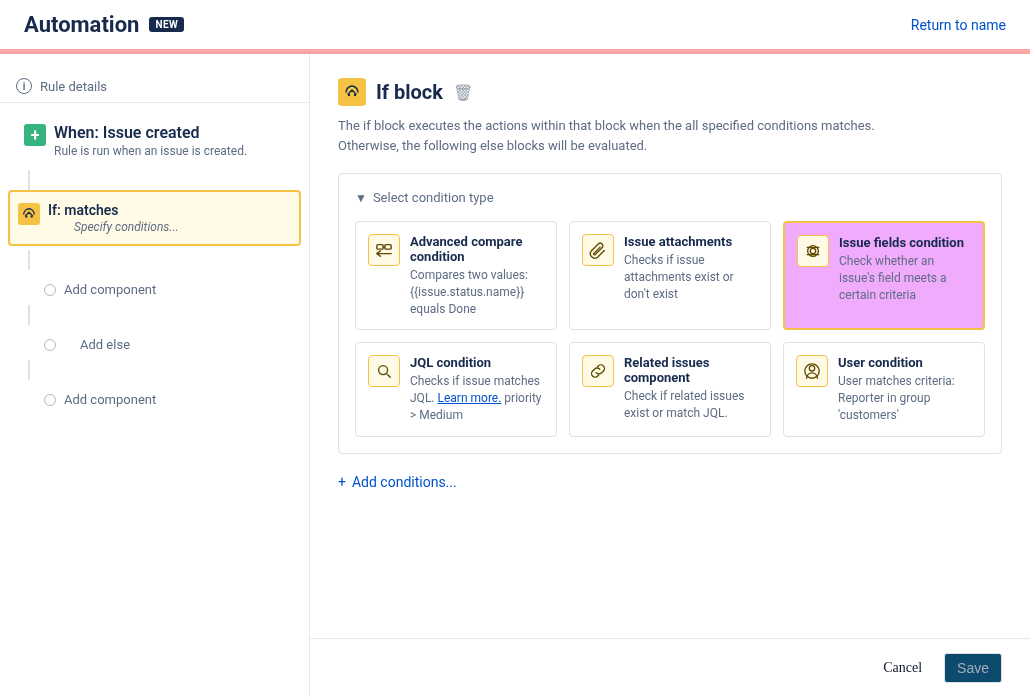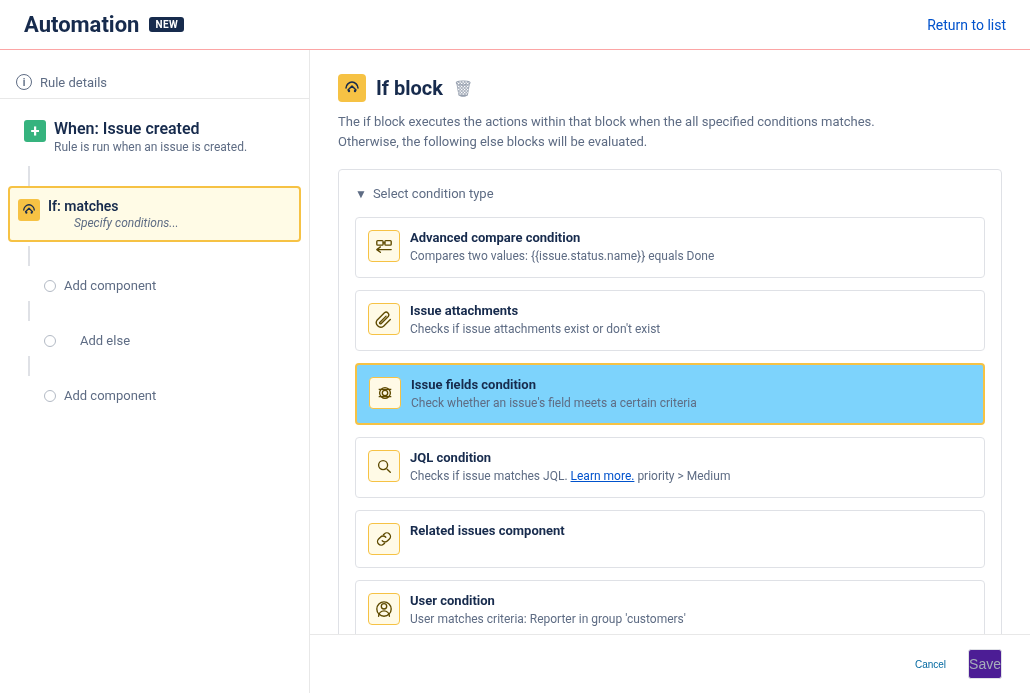--- a/index.html
+++ b/index.html
@@ -12,21 +12,21 @@
       height: 700px;
       overflow: hidden;
     }
 
     
     .header {
       display: flex;
       align-items: center;
       justify-content: space-between;
       padding: 12px 24px;
-      border-bottom: 1px solid #fca5a5;
+      border-bottom: 5px solid #fca5a5;
     }
     .header-left {
       display: flex;
       align-items: center;
       gap: 10px;
     }
     .header-title {
       font-size: 22px;
       font-weight: 700;
       color: #172b4d;
@@ -246,37 +246,37 @@
       margin-bottom: 16px;
       font-size: 13px;
       color: #5e6c84;
     }
     .chevron-icon {
       font-size: 12px;
     }
 
     .conditions-grid {
       display: grid;
-      grid-template-columns: 1fr;
+      grid-template-columns: 1fr 1fr 1fr;
       gap: 12px;
     }
 
     .condition-card {
       display: flex;
       align-items: flex-start;
       gap: 10px;
       padding: 12px;
       border: 1px solid #dfe1e6;
       border-radius: 4px;
       cursor: pointer;
       background: #fff;
     }
     .condition-card.selected {
       border: 2px solid #f6c244;
-      background: #7dd3fc;
+      background: #f0abfc;
     }
 
     .condition-icon-box {
       width: 32px;
       height: 32px;
       background: #fffae6;
       border: 1px solid #f6c244;
       border-radius: 4px;
       display: flex;
       align-items: center;
@@ -325,44 +325,45 @@
       align-items: center;
       justify-content: flex-end;
       gap: 10px;
       padding: 14px 28px;
       border-top: 1px solid #e8e8e8;
       background: #fff;
     }
     .btn-cancel {
       background: transparent;
       border: none;
-      color: #0369a1;
-      font-size: 10px;
+      color: #0f172a;
+      font-size: 14px;
       cursor: pointer;
       padding: 6px 12px;
+      font-family: Liberation Serif, serif;
     }
     .btn-save {
-      background: #4c1d95;
+      background: #0c4a6e;
       border: 1px solid #dfe1e6;
       color: #a5adba;
       font-size: 14px;
-      padding: 6px 0;
+      padding: 6px 12px;
       border-radius: 3px;
       cursor: not-allowed;
     }
   </style>
 </head>
 <body>
 
 <div class="header">
   <div class="header-left">
     <span class="header-title">Automation</span>
     <span class="new-badge">NEW</span>
   </div>
-  <a class="return-link">Return to list</a>
+  <a class="return-link">Return to name</a>
 </div>
 
 <div class="main-layout">
 
   <div class="sidebar">
 
     <div class="sidebar-rule-details">
       <span class="info-icon">i</span>
       <span>Rule details</span>
     </div>
@@ -497,20 +498,21 @@
 
         <div class="condition-card">
           <div class="condition-icon-box">
             <svg viewBox="0 0 20 20" fill="none" xmlns="http://www.w3.org/2000/svg">
               <path d="M8 12a4 4 0 006 0l2-2a4 4 0 00-5.66-5.66l-1 1" stroke="#5e4a00" stroke-width="1.5" stroke-linecap="round"></path>
               <path d="M12 8a4 4 0 00-6 0L4 10a4 4 0 005.66 5.66l1-1" stroke="#5e4a00" stroke-width="1.5" stroke-linecap="round"></path>
             </svg>
           </div>
           <div class="condition-card-text">
             <div class="card-title">Related issues component</div>
+            <div class="card-desc">Check if related issues exist or match JQL.</div>
           </div>
         </div>
 
         <div class="condition-card">
           <div class="condition-icon-box">
             <svg viewBox="0 0 20 20" fill="none" xmlns="http://www.w3.org/2000/svg">
               <circle cx="10" cy="7" r="3" stroke="#5e4a00" stroke-width="1.5"></circle>
               <path d="M4 18c0-3.3 2.7-6 6-6s6 2.7 6 6" stroke="#5e4a00" stroke-width="1.5" stroke-linecap="round"></path>
               <circle cx="10" cy="10" r="8" stroke="#5e4a00" stroke-width="1.5"></circle>
             </svg>

